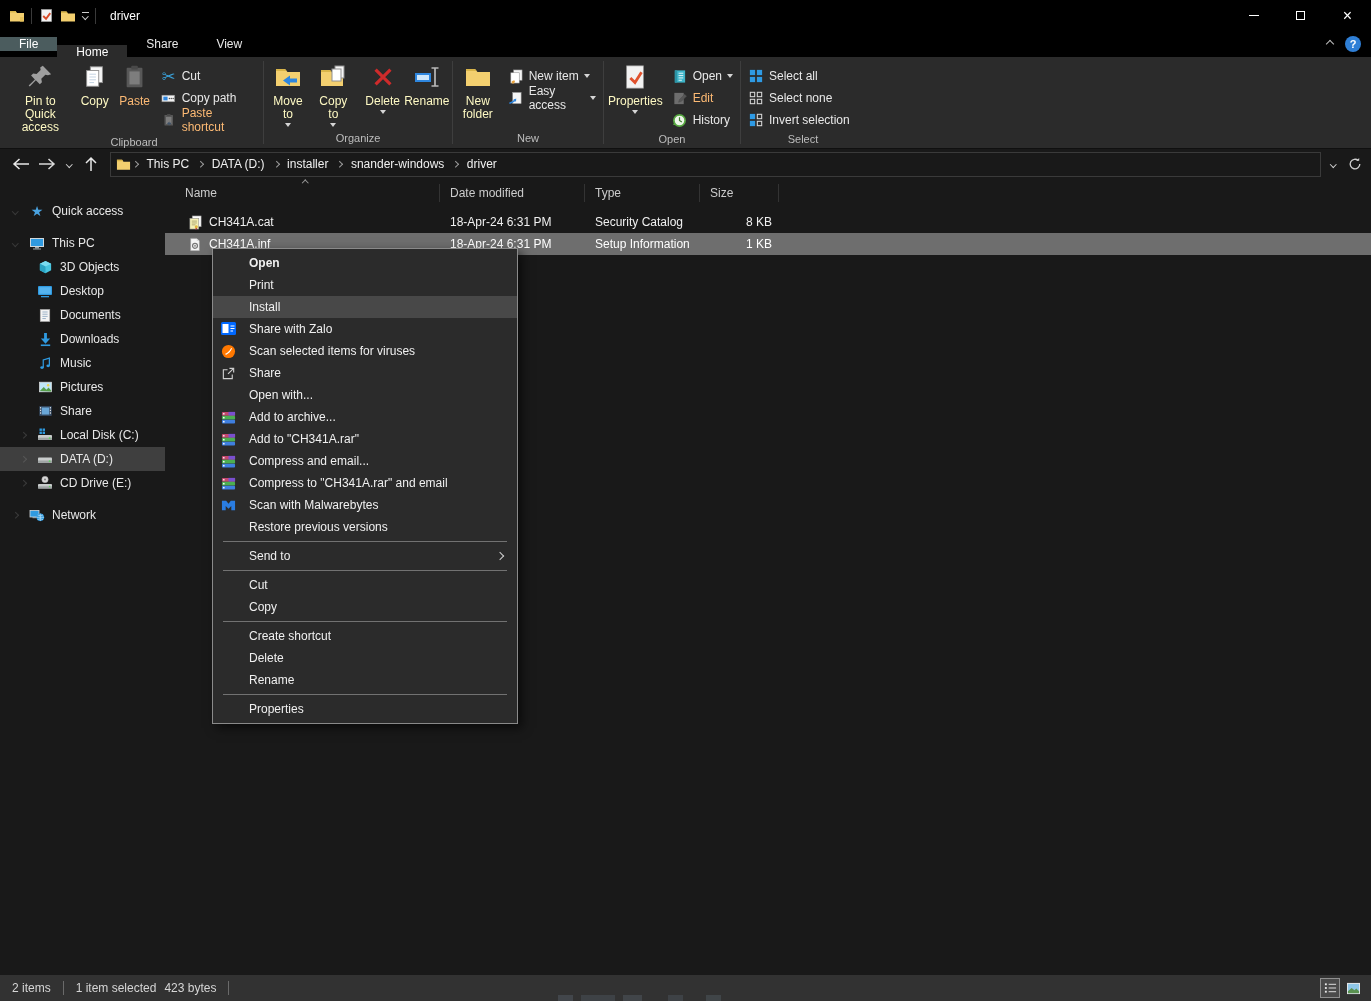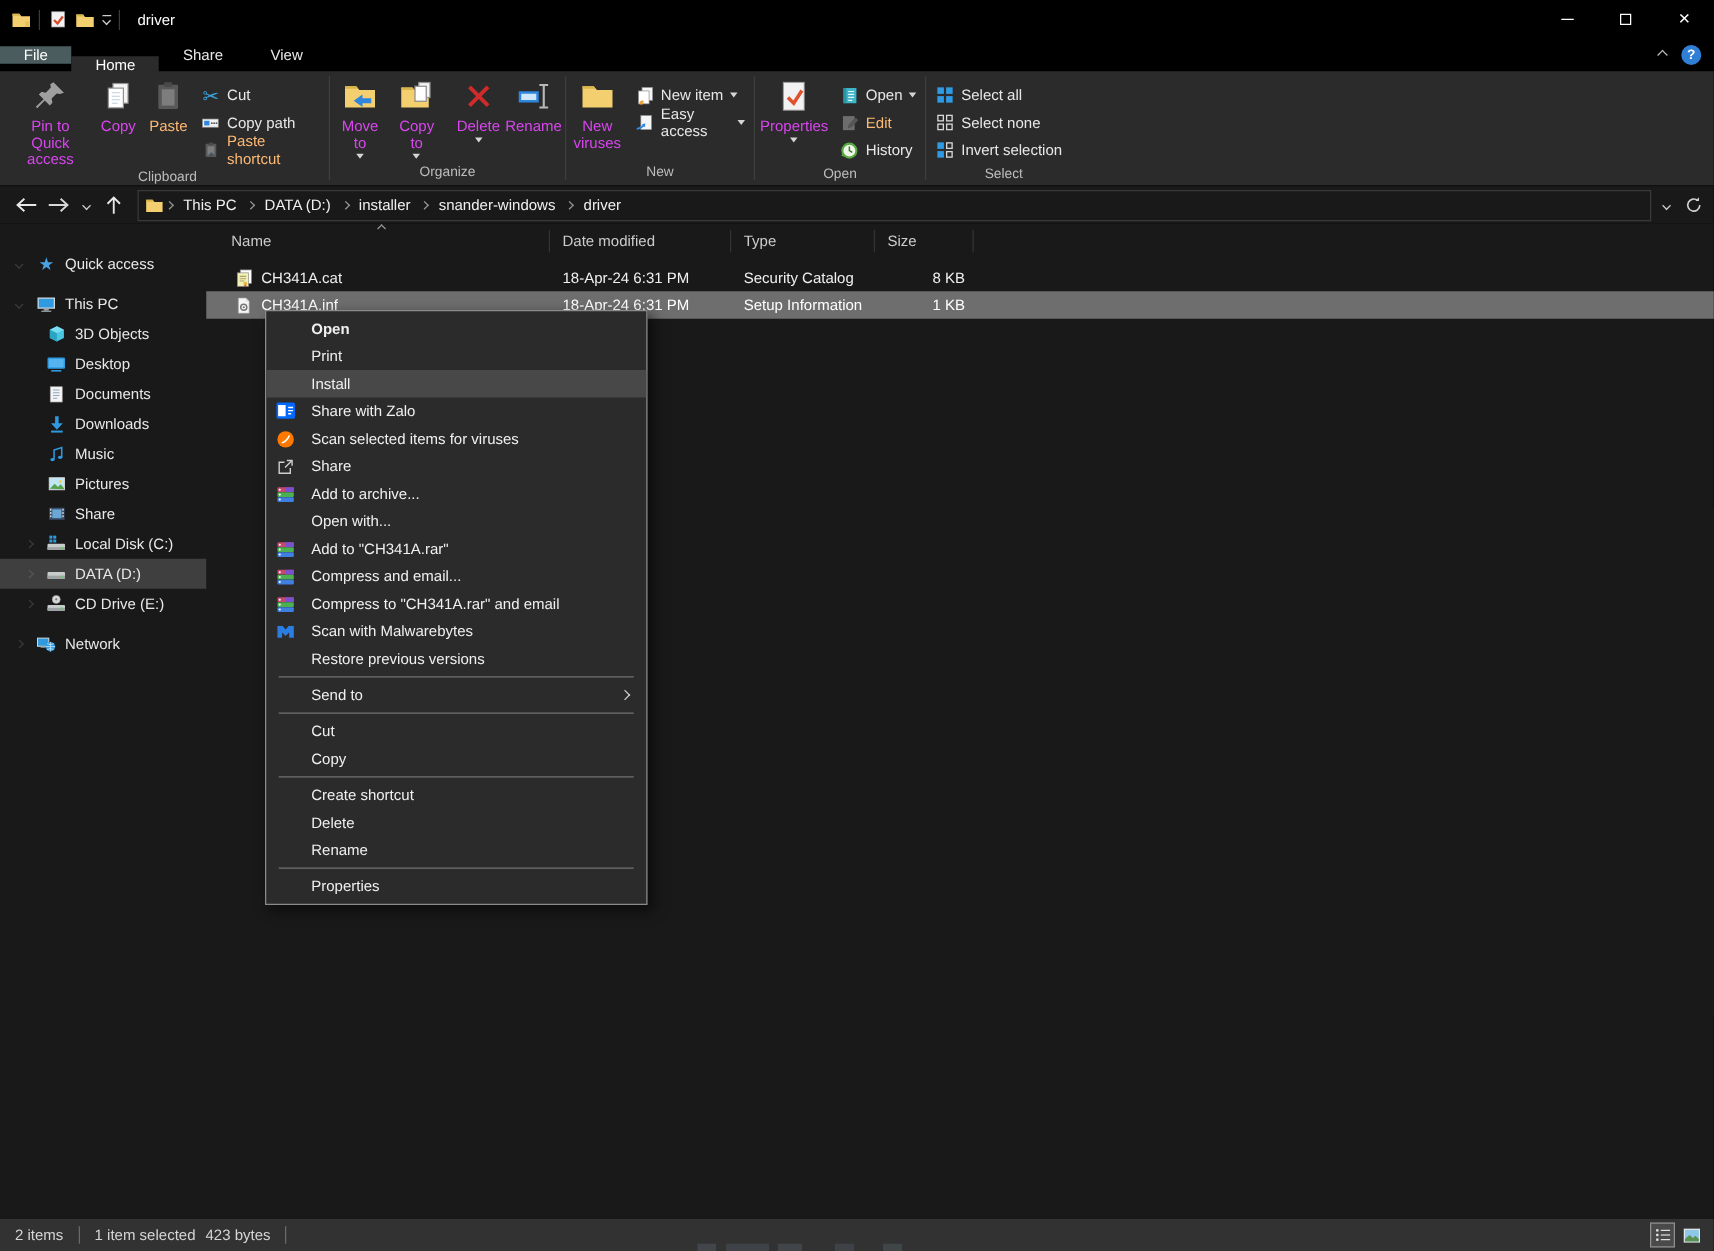--- a/index.html
+++ b/index.html
@@ -31,21 +31,21 @@
 
   
   .ribbon { position:absolute; top:57px; left:0; right:0; height:91px; background:#2b2b2b;
     display:flex; align-items:stretch; padding-left:6px; }
   .rgroup { display:flex; flex-direction:column; }
   .rg-content { flex:1; display:flex; align-items:flex-start; padding-top:3px; }
   .rg-label { height:18px; text-align:center; color:#bdbdbd; font-size:11px; line-height:16px; }
   .rsep { width:1px; background:#3e3e3e; margin:4px 1px; }
   .rbig { display:flex; flex-direction:column; align-items:center; text-align:center;
     padding:2px 4px 0; min-width:40px; }
-  .rbig .lbl { margin-top:3px; line-height:13px; color:#d946ef; }
+  .rbig .lbl { margin-top:3px; line-height:13px; color:#fef9c3; }
   .ico32 { width:30px; height:30px; display:flex; align-items:center; justify-content:center; }
   .ico16 { width:16px; height:16px; display:flex; align-items:center; justify-content:center; flex:none; }
   .rsmallcol { display:flex; flex-direction:column; padding-top:5px; }
   .rsmall { display:flex; align-items:center; gap:5px; height:22px; padding:0 6px; color:#e8e8e8; }
   .caret { width:0; height:0; border-left:3.5px solid transparent; border-right:3.5px solid transparent;
     border-top:4px solid #d5d5d5; display:inline-block; }
   .disabled, .disabled .lbl { color:#fdba74; }
   .disabled svg { opacity:.45; }
   .cut-glyph { color:#3aa2da; font-size:16px; font-family:"DejaVu Sans",sans-serif; }
 
@@ -292,21 +292,21 @@
 
   <div class="rgroup" style="width:148px;">
     <div class="rg-content">
       <div class="rbig" style="width:52px;">
         <span class="ico32">
           <svg width="28" height="28" viewBox="0 0 28 28">
               <path d="M2 6h9l2.5 3H26v14H2z" fill="#f3cf6f"></path>
               <path d="M2 6h9l1.6 2H2z" fill="#d9b54a"></path>
             </svg>
         </span>
-        <span class="lbl">New viruses</span>
+        <span class="lbl">New folder</span>
       </div>
       <div class="rsmallcol">
         <div class="rsmall">
           <span class="ico16">
             <svg width="15" height="15" viewBox="0 0 16 16">
                 <rect x="6" y="1" width="9" height="11" fill="#f5f5f5" stroke="#8f8f8f" stroke-width=".6"></rect>
                 <rect x="3" y="4" width="9" height="11" fill="#fff" stroke="#8f8f8f" stroke-width=".6"></rect>
                 <path d="M4 13l2.5-1 1 1-1 2.5H4z" fill="#e8a33d"></path>
               </svg>
           </span>
@@ -740,39 +740,39 @@
     <span class="mico">
       <svg width="15" height="15" viewBox="0 0 16 16" fill="none" stroke="#cfcfcf" stroke-width="1.2">
           <path d="M7 4H2.5v9.5H12V9"></path>
           <path d="M9 2.5h4.5V7"></path>
           <path d="M13.2 2.8L7.5 8.5"></path>
         </svg>
     </span>
       <span>Share</span>
   </div>
   <div class="mi">
+      <span class="mico"></span>
+      <span>Open with...</span>
+    </div>
+  <div class="mi">
     <span class="mico">
       <svg width="15" height="15" viewBox="0 0 16 16">
           <rect x="1" y="2" width="14" height="4" rx="1" fill="#c4486e"></rect>
           <rect x="8" y="2" width="7" height="4" fill="#7a4fd0"></rect>
           <rect x="1" y="6.2" width="14" height="4" rx="1" fill="#4caf50"></rect>
           <rect x="1" y="10.4" width="14" height="4" rx="1" fill="#3f7fe0"></rect>
           <g fill="#fff">
             <circle cx="3" cy="4" r=".9"></circle>
             <circle cx="3" cy="8.2" r=".9"></circle>
             <circle cx="3" cy="12.4" r=".9"></circle>
           </g>
         </svg>
     </span>
       <span>Add to archive...</span>
   </div>
-  <div class="mi">
-      <span class="mico"></span>
-      <span>Open with...</span>
-    </div>
   <div class="mi">
     <span class="mico">
       <svg width="15" height="15" viewBox="0 0 16 16">
           <rect x="1" y="2" width="14" height="4" rx="1" fill="#c4486e"></rect>
           <rect x="8" y="2" width="7" height="4" fill="#7a4fd0"></rect>
           <rect x="1" y="6.2" width="14" height="4" rx="1" fill="#4caf50"></rect>
           <rect x="1" y="10.4" width="14" height="4" rx="1" fill="#3f7fe0"></rect>
           <g fill="#fff">
             <circle cx="3" cy="4" r=".9"></circle>
             <circle cx="3" cy="8.2" r=".9"></circle>

